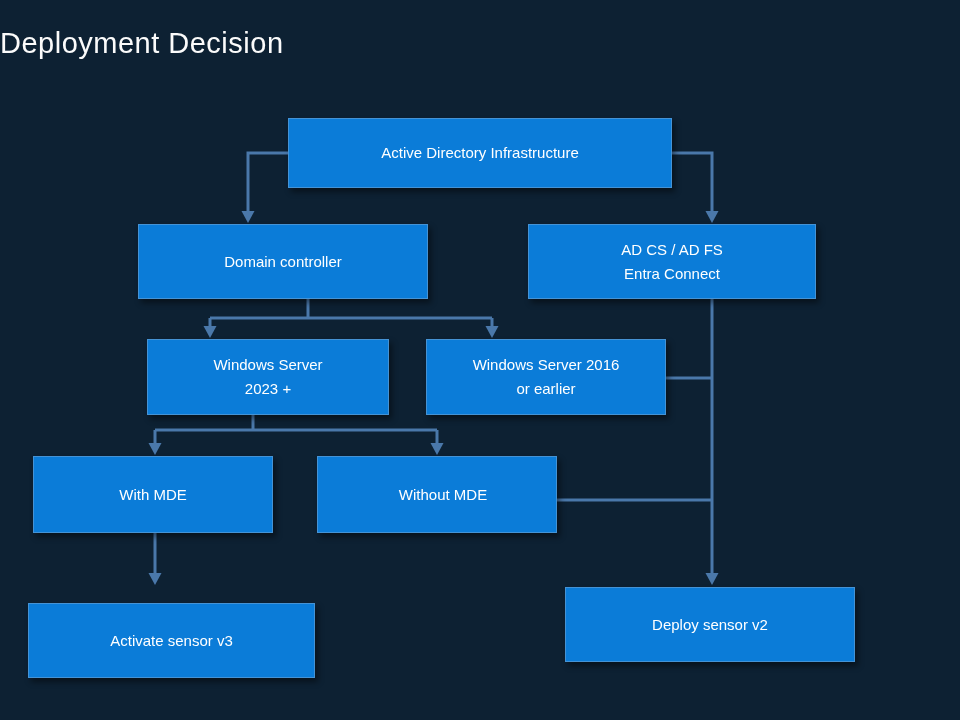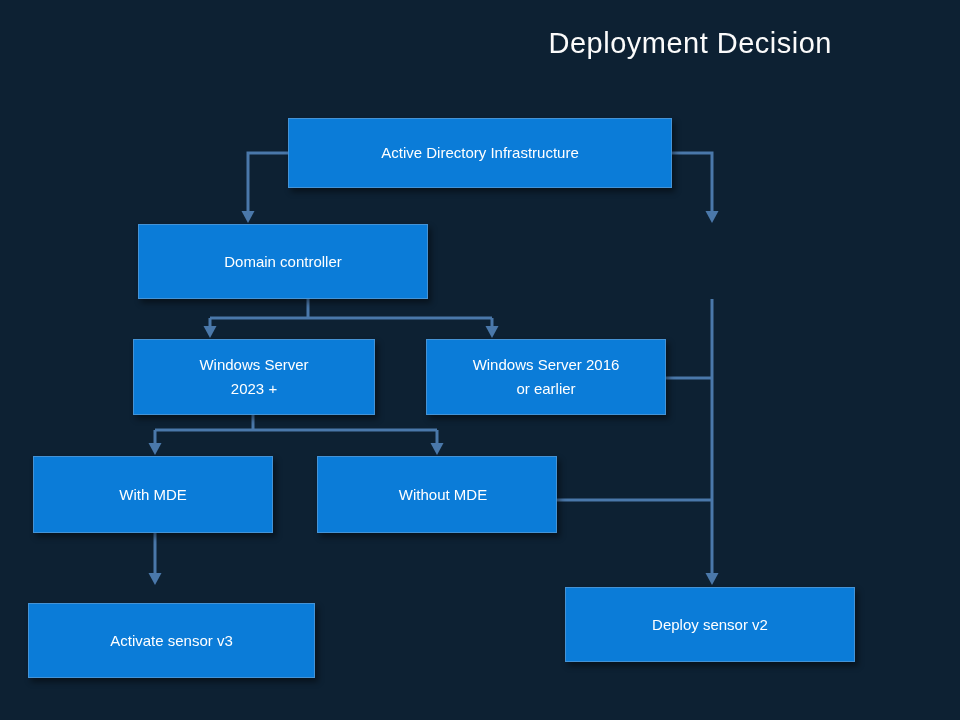--- a/index.html
+++ b/index.html
@@ -13,21 +13,21 @@
   body{font-family:"Liberation Sans","DejaVu Sans",sans-serif;}
   .slide{
     position:relative;
     width:960px;height:720px;
     background:var(--background);
     overflow:hidden;
   }
   .slide-title{
     position:absolute;
     left:0;top:27px;width:832px;
-    text-align:right;
+    text-align:left;
     color:#fbfbfb;
     font-size:29px;
     letter-spacing:0.5px;
     font-weight:400;
   }
   .connectors{
     position:absolute;left:0;top:0;width:960px;height:720px;
   }
   .connectors path,.connectors polyline{
     fill:none;stroke:var(--connector);stroke-width:3;
@@ -42,21 +42,21 @@
     border:1px solid var(--node-border);
     box-shadow:3px 4px 6px rgba(0,0,0,0.45);
     font-size:15px;
     line-height:24px;
     text-align:center;
     box-sizing:border-box;
   }
   .node-adi        {left:288px;top:118px;width:384px;height:70px;}
   .node-dc         {left:138px;top:224px;width:290px;height:75px;}
   .node-adcs       {left:528px;top:224px;width:288px;height:75px;}
-  .node-ws2019     {left:133px;top:339px;width:242px;height:76px;}
+  .node-ws2019     {left:147px;top:339px;width:242px;height:76px;}
   .node-ws2016     {left:385px;top:339px;width:240px;height:76px;margin-left:41px;}
   .node-with-mde   {left:33px; top:456px;width:240px;height:77px;}
   .node-without-mde{left:317px;top:456px;width:240px;height:77px;padding-left:12px;}
   .node-sensor-v3  {left:28px; top:587px;width:287px;height:75px;margin-top:16px;}
   .node-sensor-v2  {left:565px;top:587px;width:290px;height:75px;}
 </style>
 </head>
 <body>
 
 <div class="slide">
@@ -91,20 +91,24 @@
   </svg>
 
   <div class="node node-dc">
     <span>Domain controller</span>
   </div>
 
   <div class="node node-adi">
     <span>Active Directory Infrastructure</span>
   </div>
 
+  <div class="node node-adcs">
+    <span>AD CS / AD FS</span>
+    <span>Entra Connect</span>
+  </div>
 
   <div class="node node-ws2019">
     <span>Windows Server</span>
     <span>2023 +</span>
   </div>
 
   <div class="node node-ws2016">
     <span>Windows Server 2016</span>
     <span>or earlier</span>
   </div>

